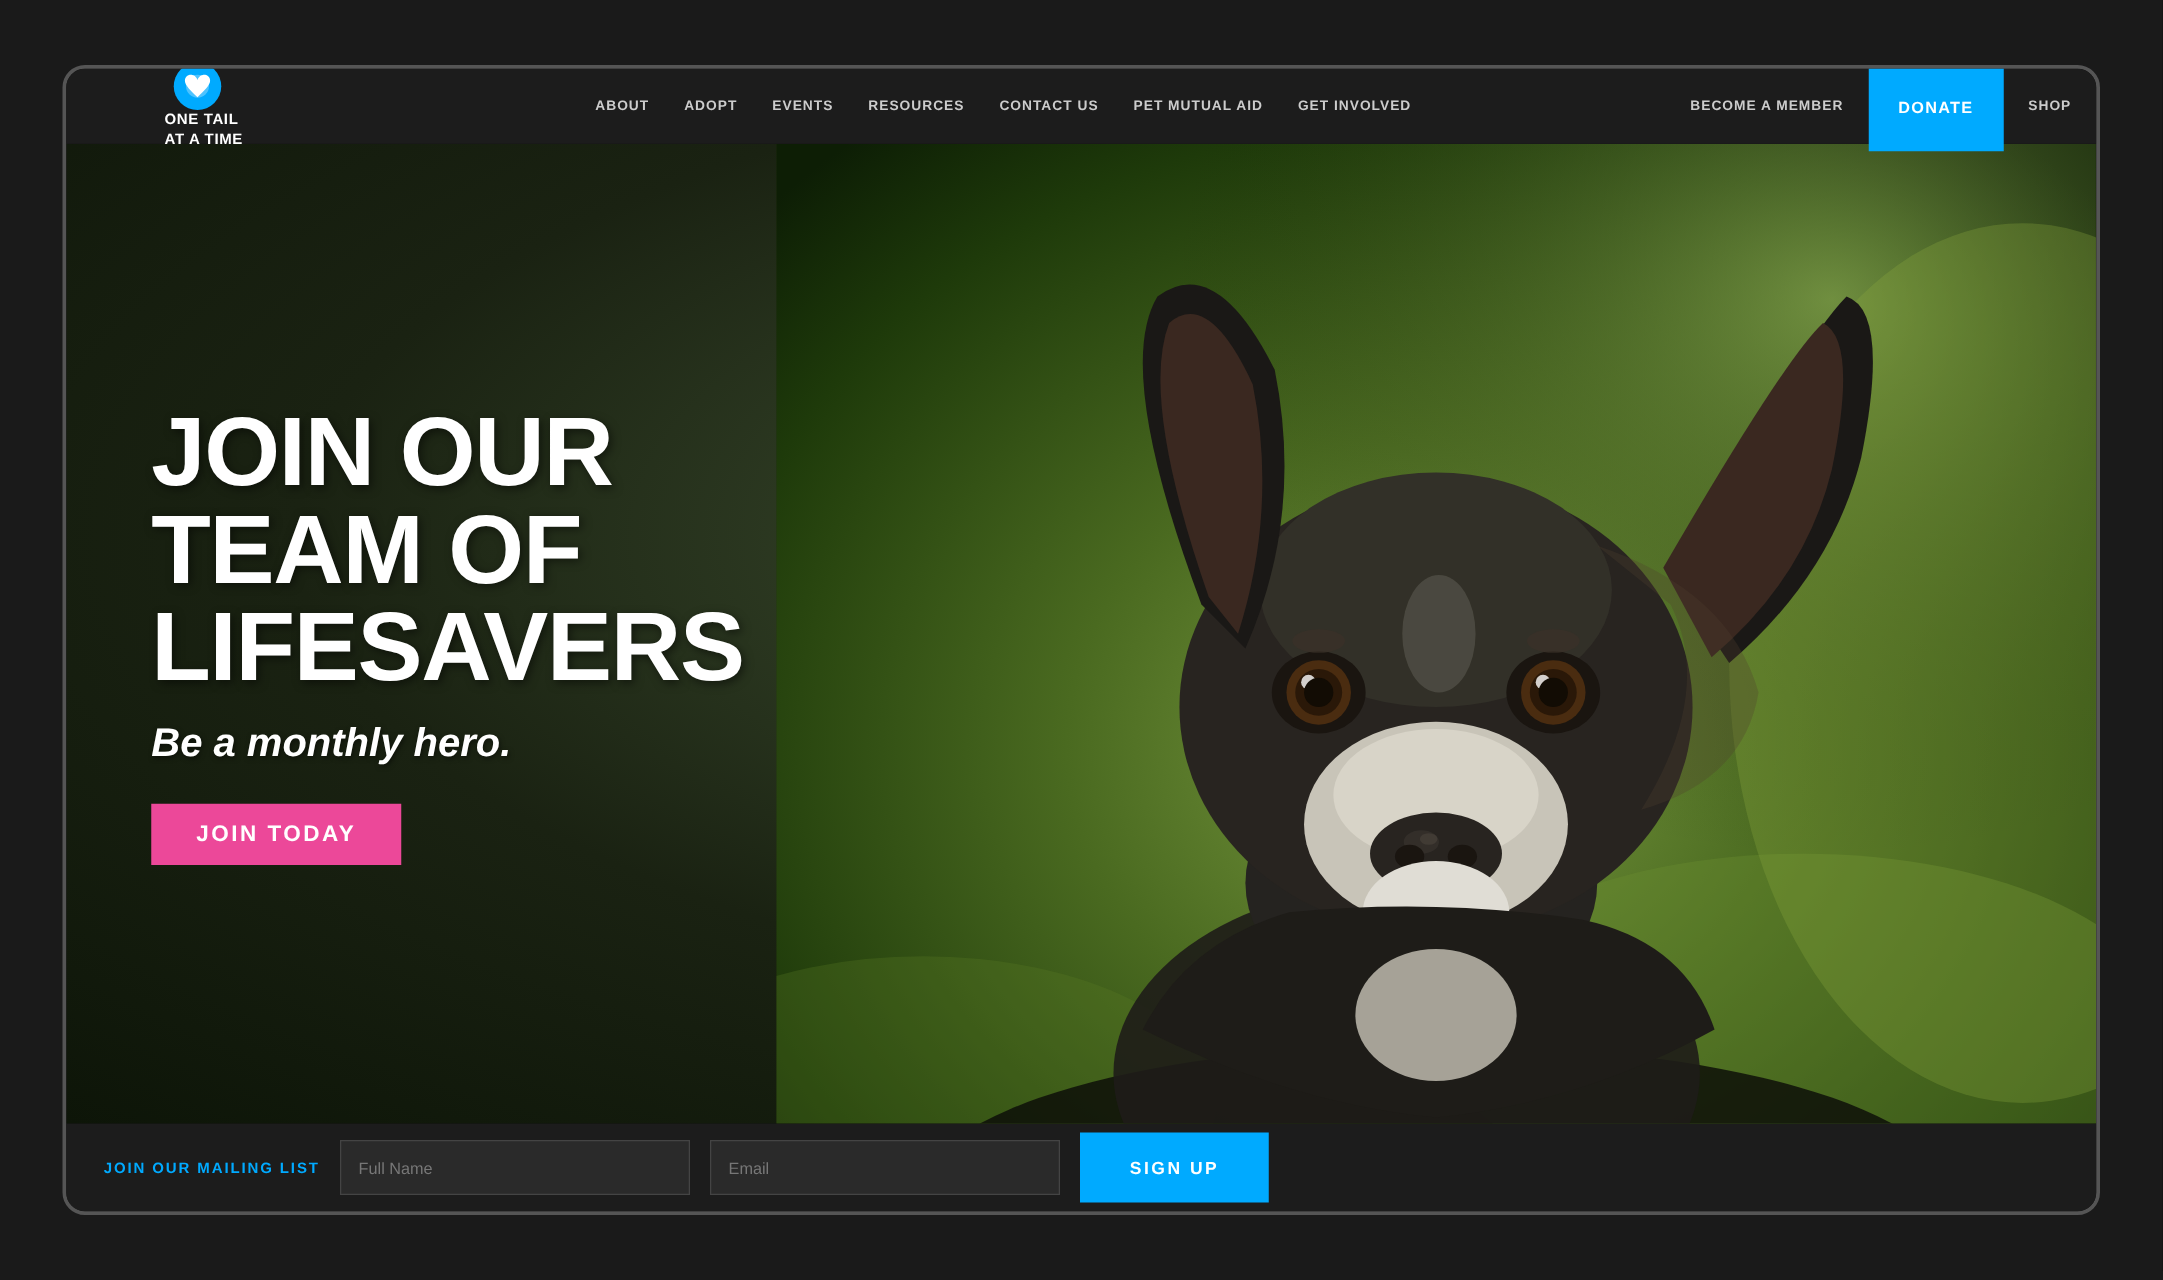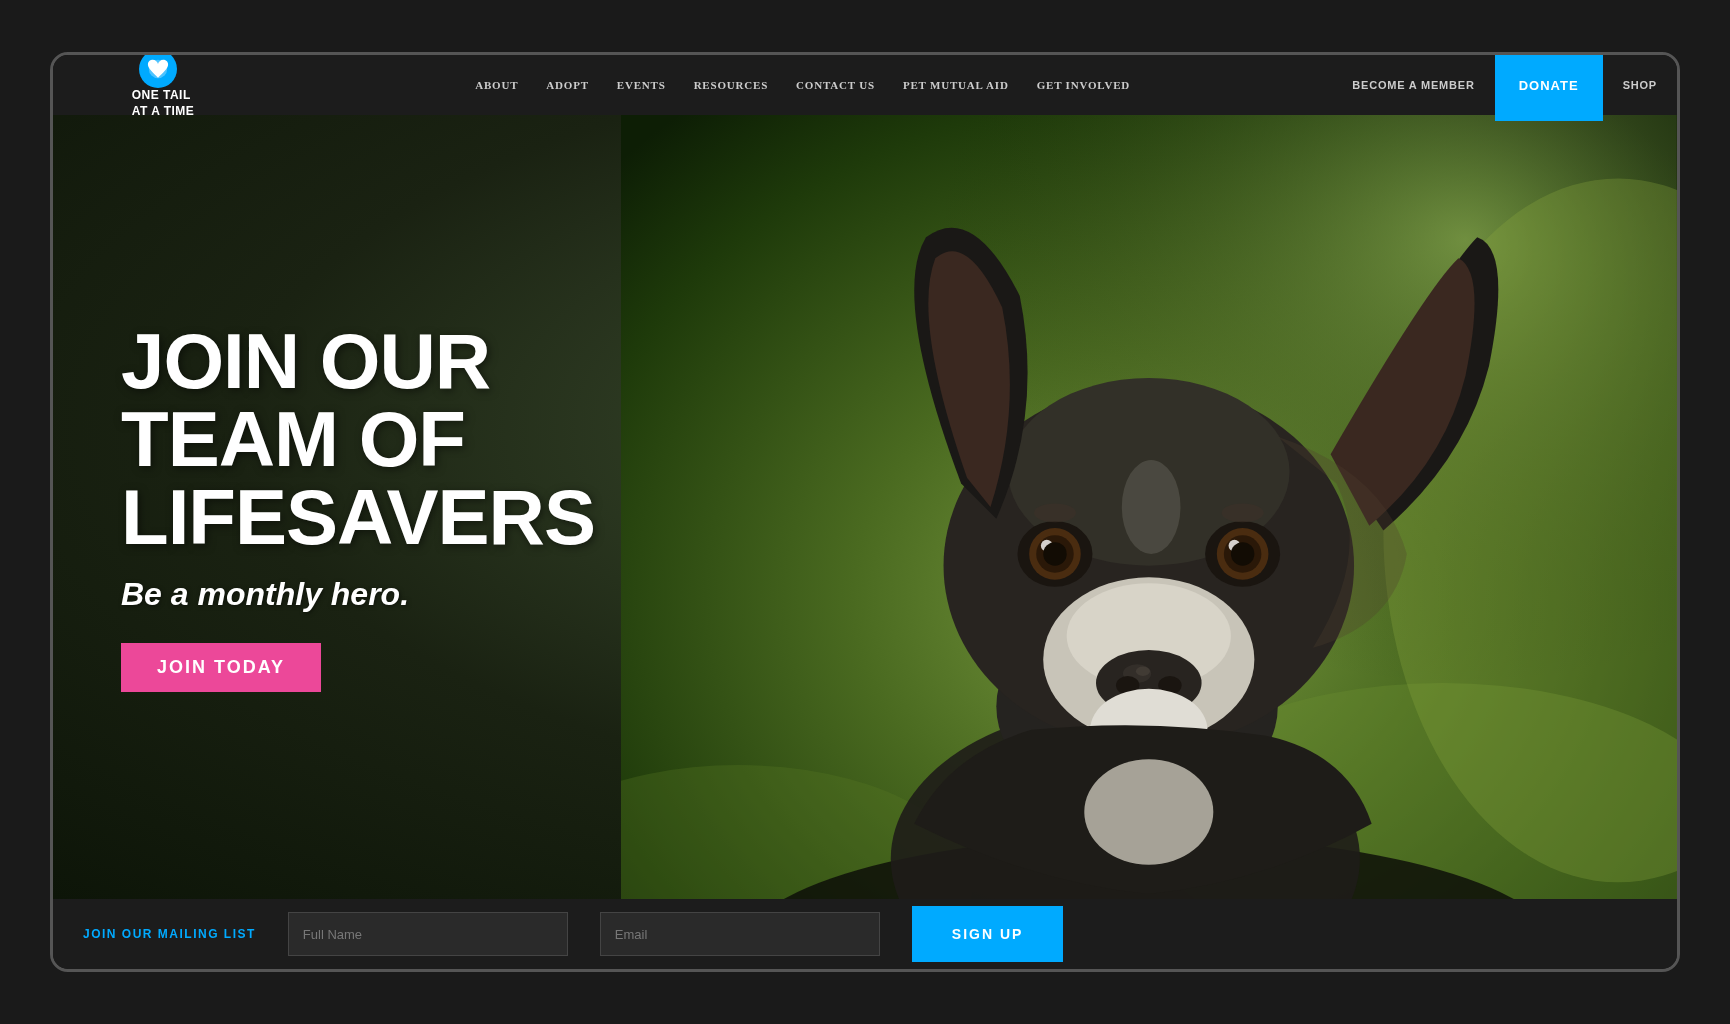--- a/index.html
+++ b/index.html
@@ -70,21 +70,20 @@
       line-height: 1.3;
       letter-spacing: 0.5px;
     }
 
     .nav-links {
       flex: 1;
       display: flex;
       align-items: center;
       justify-content: center;
       gap: 28px;
-      font-family: Liberation Serif, serif;
     }
 
     .nav-link {
       color: #cccccc;
       font-size: 11px;
       font-weight: 600;
       text-transform: uppercase;
       letter-spacing: 0.8px;
       cursor: pointer;
       text-decoration: none;
@@ -221,21 +220,21 @@
     .bottom-bar {
       position: absolute;
       bottom: 0;
       left: 0;
       right: 0;
       height: 70px;
       background: rgba(30, 30, 30, 0.95);
       display: flex;
       align-items: center;
       padding: 0 30px;
-      gap: 32px;
+      gap: 16px;
       z-index: 10;
     }
 
     .mailing-list-label {
       color: #00aaff;
       font-size: 12px;
       font-weight: 700;
       text-transform: uppercase;
       letter-spacing: 1.5px;
       min-width: 160px;

